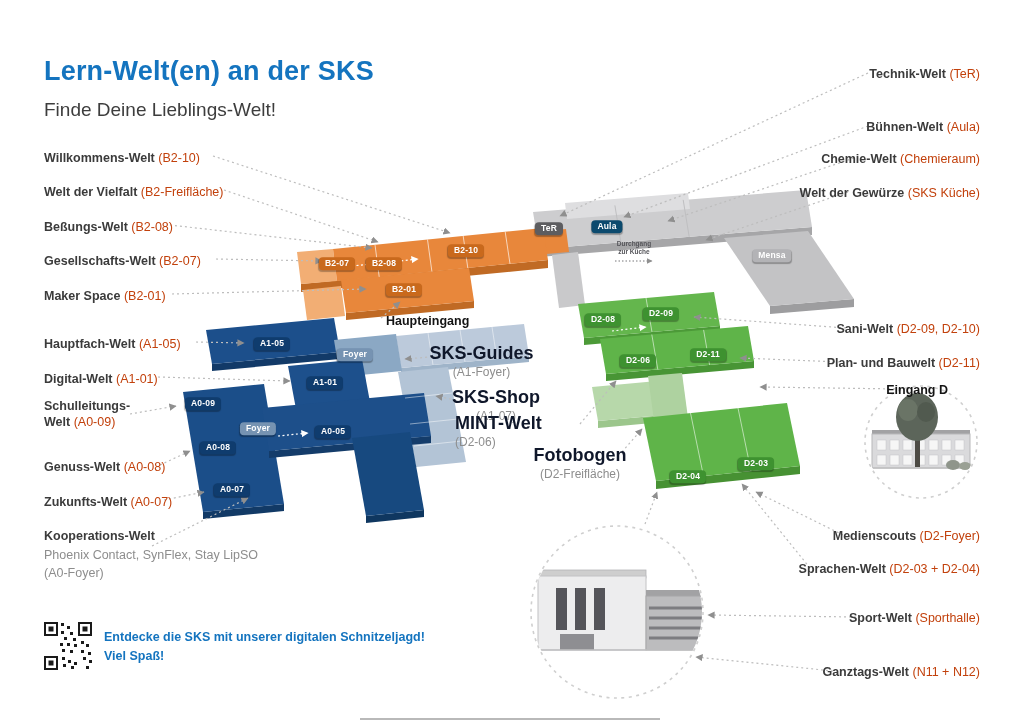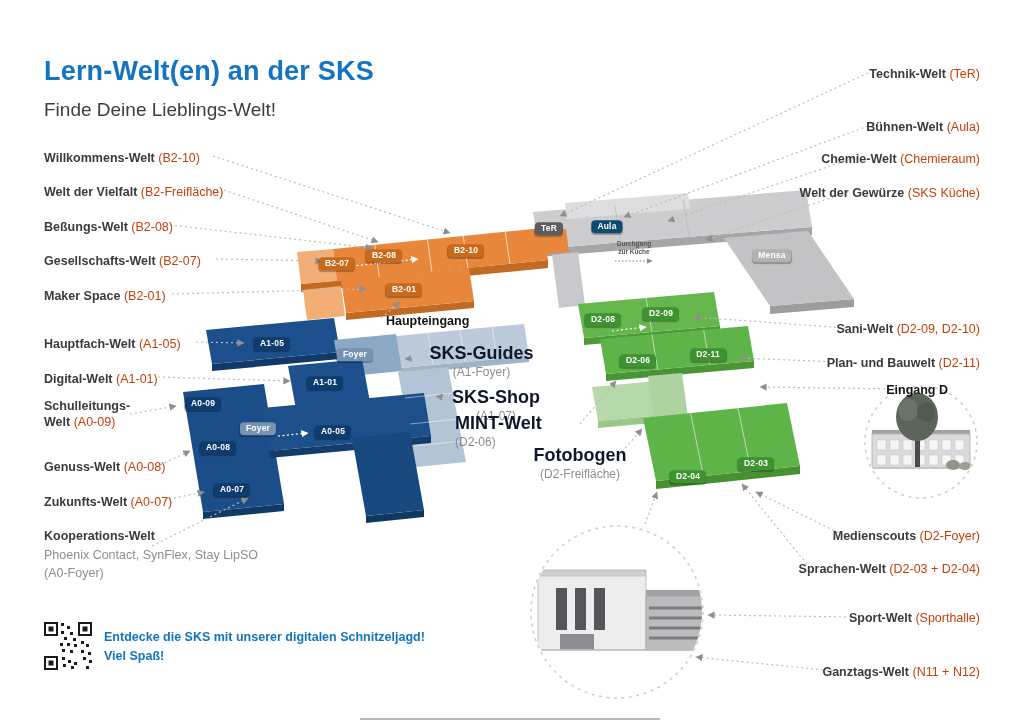--- a/index.html
+++ b/index.html
@@ -380,21 +380,21 @@
   <div class="note ra" style="left:455px;top:412px;width:120px">
     <span class="n">MINT-Welt</span>
     <span class="d">(D2-06)</span>
   </div>
   <div class="note" style="left:506px;top:444px;width:148px">
     <span class="n">Fotobogen</span>
     <span class="d">(D2-Freifläche)</span>
   </div>
 
   <div class="chip c-orange" style="left:337px;top:264px">B2-07</div>
-  <div class="chip c-orange" style="left:384px;top:256px">B2-08</div>
+  <div class="chip c-orange" style="left:384px;top:264px">B2-08</div>
   <div class="chip c-orange" style="left:466px;top:251px">B2-10</div>
   <div class="chip c-orange" style="left:404px;top:290px">B2-01</div>
 
   <div class="chip c-dgray" style="left:549px;top:229px">TeR</div>
   <div class="chip c-gray" style="left:607px;top:227px">Aula</div>
   <div class="chip c-lgray" style="left:772px;top:256px">Mensa</div>
   <div class="durchgang" style="left:634px;top:248px">
     <span>Durchgang</span><br>
     <span>zur Küche</span>
   </div>

